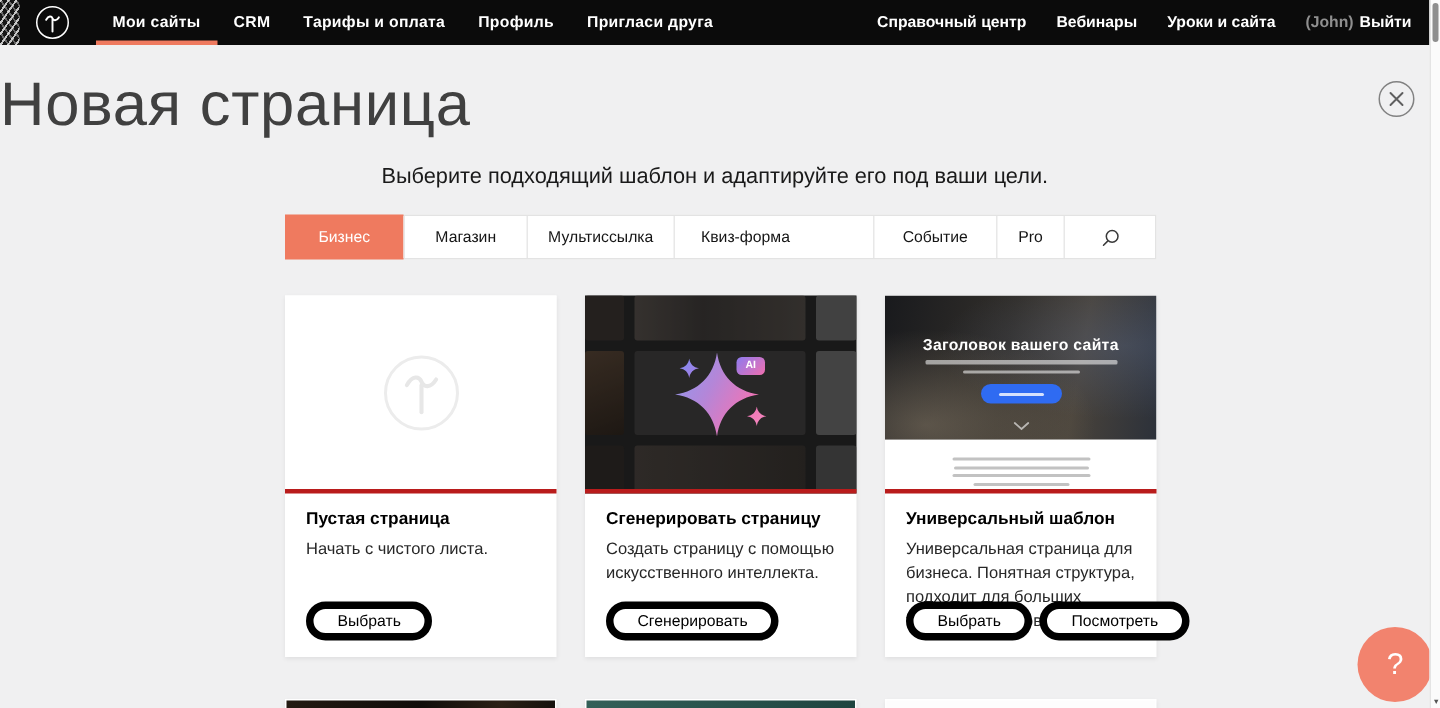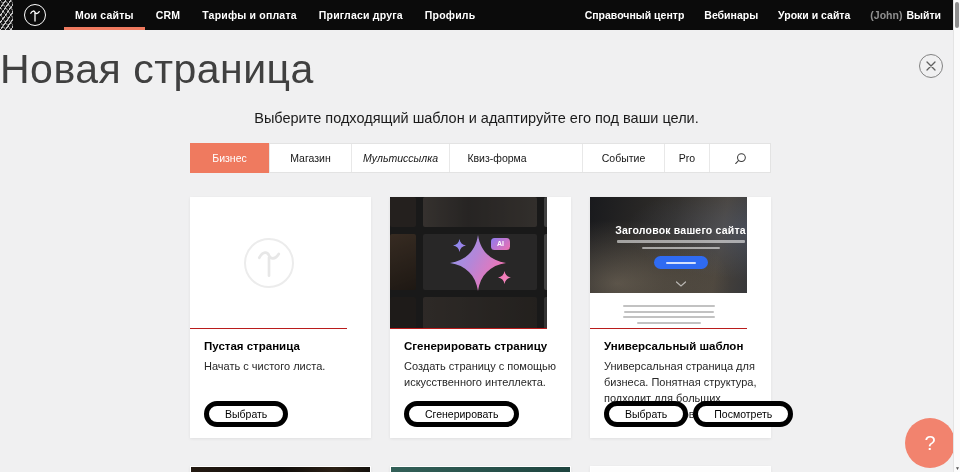--- a/index.html
+++ b/index.html
@@ -78,32 +78,32 @@
     position:absolute; left:190px; top:143px; width:581px; height:30px;
     display:flex; background:#fff; border:1px solid #e3e3e3; z-index:10;
   }
   .tab {
     display:flex; align-items:center; justify-content:center;
     font-size:10.5px; color:#151515; cursor:pointer;
     border-left:1px solid #e8e8e8; height:100%;
   }
   .tab:first-child { border-left:none; }
   .tab.active { background:#ef7a5f; color:#fff; margin:-1px 0 -1px -1px; height:30px; }
-  .t0{flex:0 0 79px;} .t1{flex:0 0 82px;} .t2{flex:0 0 98px;font-style:italic;} .t3{flex:0 0 95px;}
+  .t0{flex:0 0 79px;} .t1{flex:0 0 82px;} .t2{flex:0 0 98px;} .t3{flex:0 0 95px;}
   .t4{flex:0 0 82px;margin-left:38px;} .t5{flex:0 0 65px;} .t6{flex:0 0 45px;} .t7{flex:1;}
 
   
   .cards {
     position:absolute; left:190px; top:197px; display:flex; gap:19px; z-index:5;
   }
   .card {
     width:181px; height:241px; background:#fff;
     box-shadow:0 1px 3px rgba(0,0,0,.07); position:relative; cursor:pointer;
   }
-  .preview { position:relative; width:157px; height:132px; overflow:hidden; border-bottom:1px solid #b91c1c; }
+  .preview { position:relative; width:181px; height:132px; overflow:hidden; border-bottom:3px solid #b91c1c; }
   .card-body { position:relative; height:109px; padding:11px 14px; }
   .card-title { font-size:11.5px; font-weight:bold; color:#000; margin-bottom:7px; }
   .card-desc { font-size:11px; color:#272727; line-height:1.45; }
   .card-actions { position:absolute; left:14px; bottom:11px; display:flex; gap:5px; }
   .pill-btn {
     border:5px solid #000000; border-radius:15px; background:#fff;
     font-family:"Liberation Sans", sans-serif;
     font-size:10.5px; color:#000; padding:2px 16px; cursor:pointer; white-space:nowrap;text-align:center;
   }
 
@@ -173,22 +173,22 @@
   <div class="tlogo">
     <svg width="12" height="13" viewBox="0 0 34 40">
       <path d="M4 13 C9 4 15 5 17 10 C19 15 25 16 30 8" stroke="#fff" stroke-width="4" fill="none" stroke-linecap="round"></path>
       <path d="M17 13 L17 37" stroke="#fff" stroke-width="4" stroke-linecap="round"></path>
     </svg>
   </div>
   <div class="topnav">
     <div class="topnav-item active">Мои сайты</div>
     <div class="topnav-item">CRM</div>
     <div class="topnav-item">Тарифы и оплата</div>
+    <div class="topnav-item">Профиль</div>
     <div class="topnav-item">Пригласи друга</div>
-    <div class="topnav-item">Профиль</div>
   </div>
   <div class="topnav-right">
     <div class="toplink">Справочный центр</div>
     <div class="toplink">Вебинары</div>
     <div class="toplink">Уроки и сайта</div>
     <div class="userbox">
       <span class="username">(John)</span>
       <span class="logout">Выйти</span>
     </div>
   </div>

